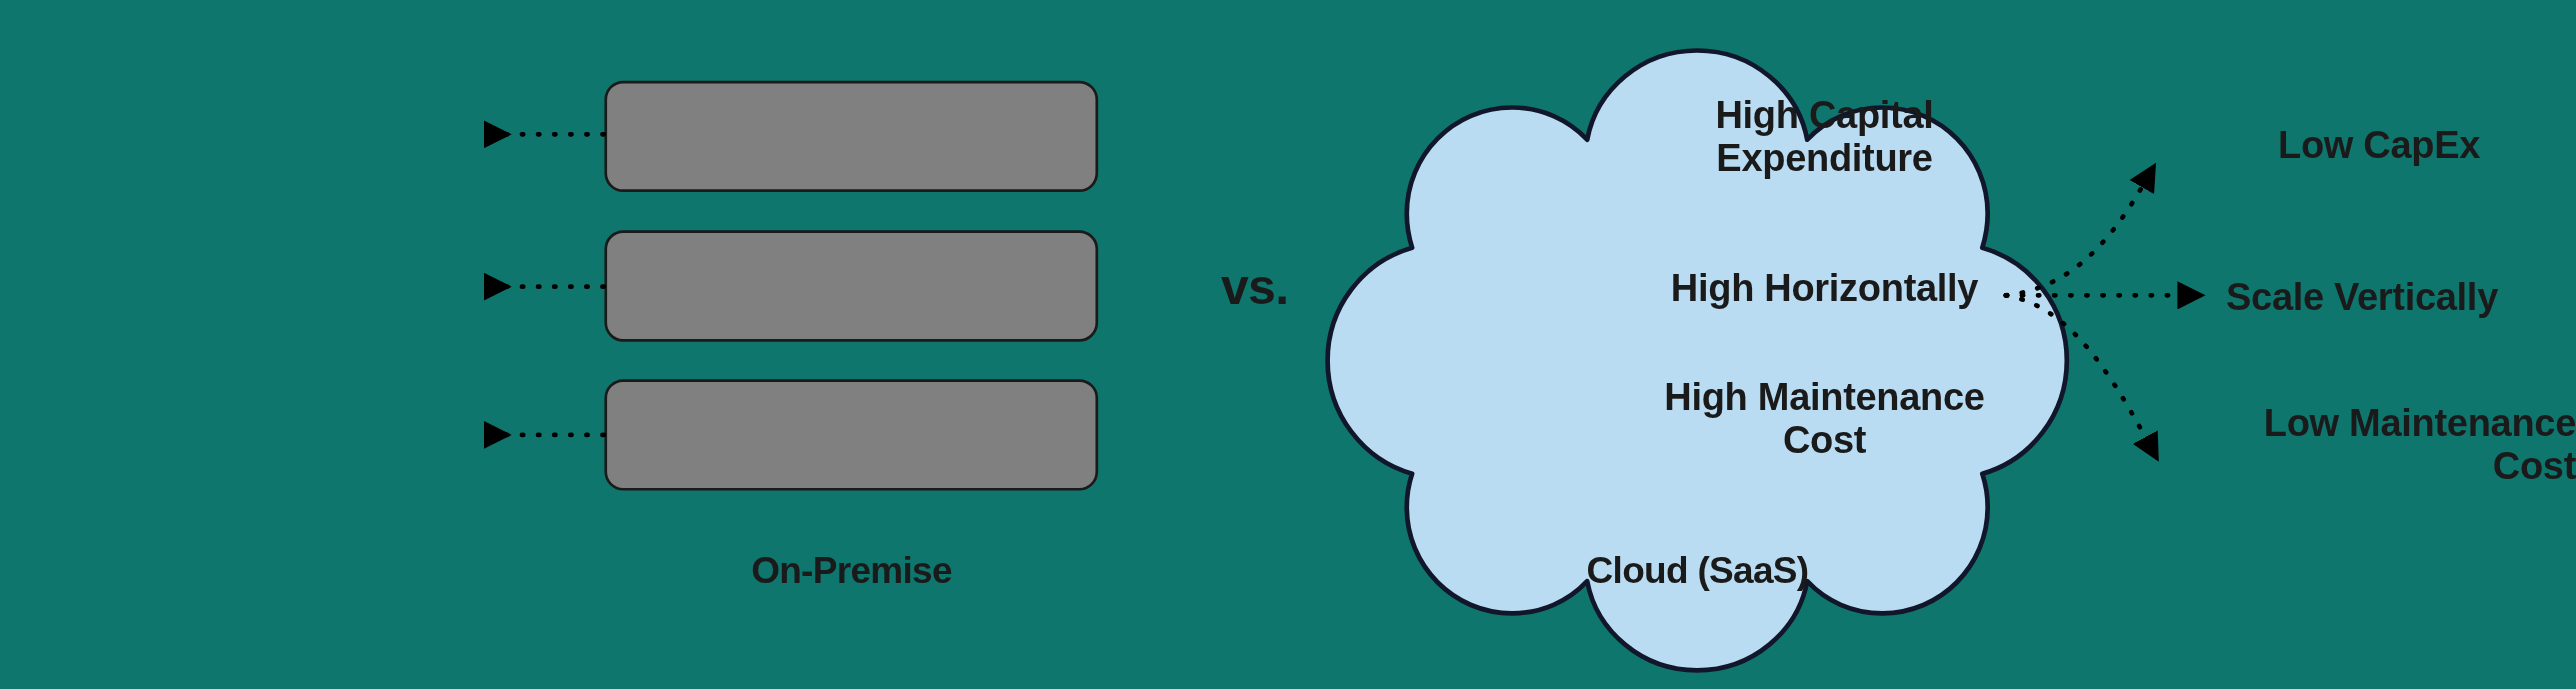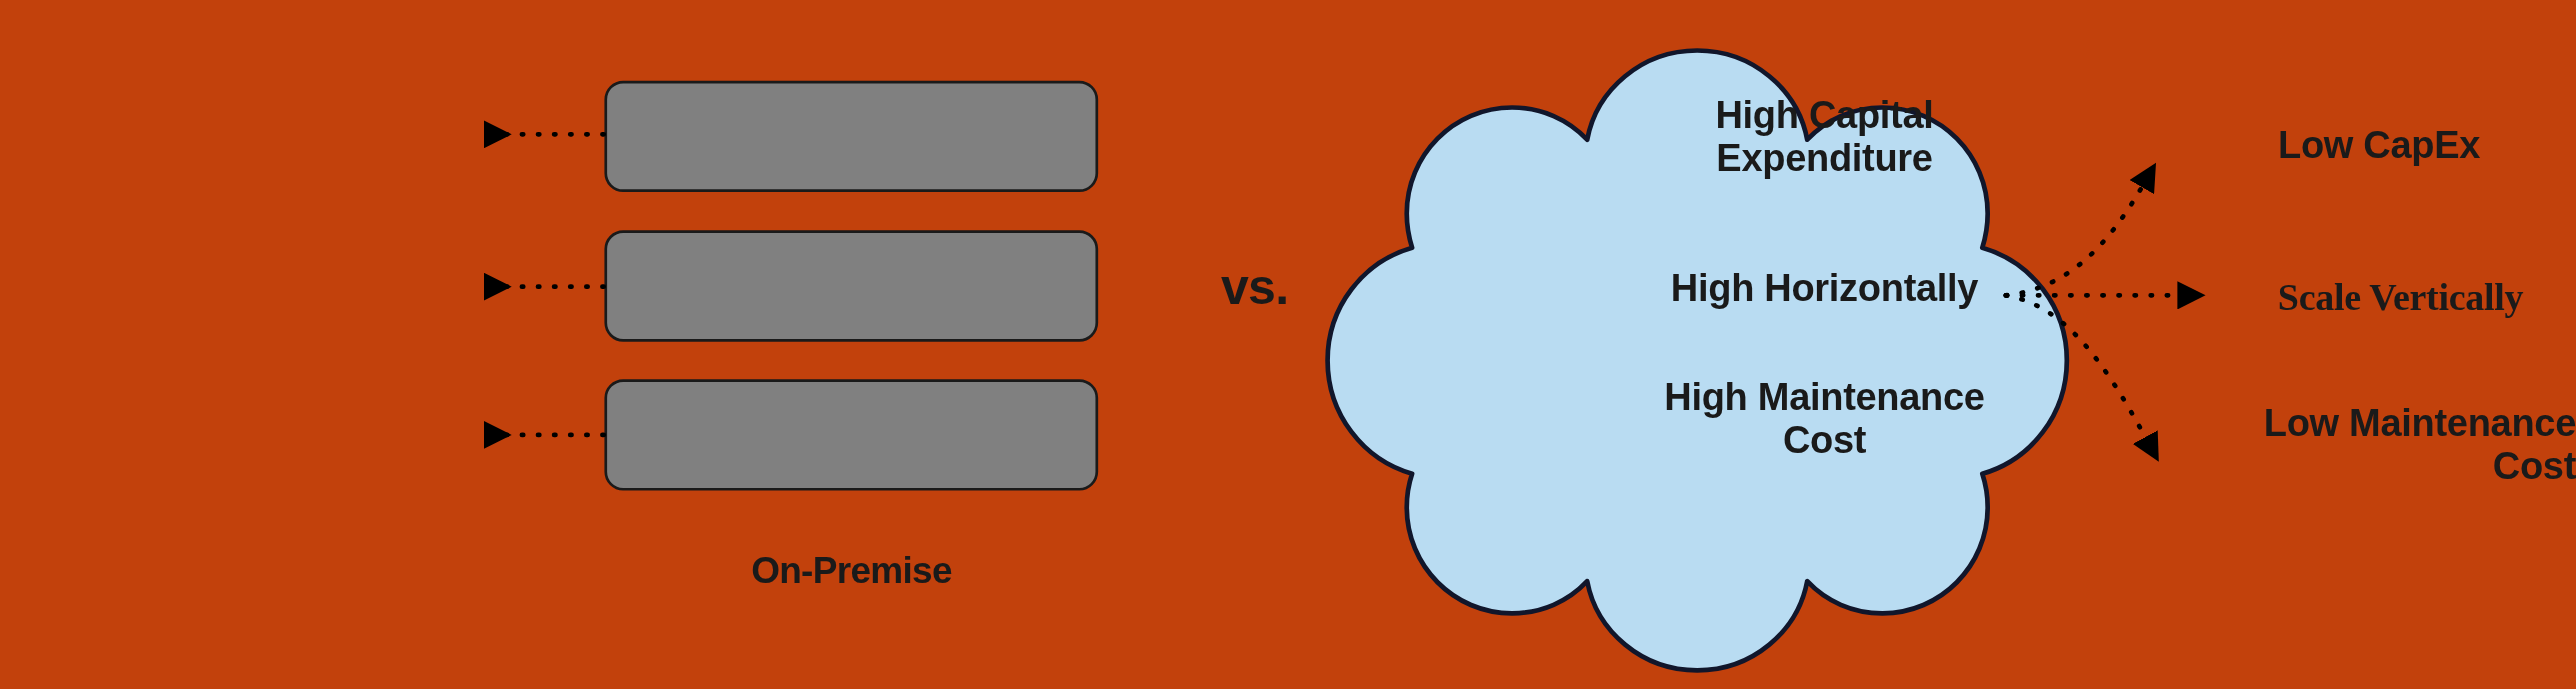--- a/index.html
+++ b/index.html
@@ -9,21 +9,21 @@
     background: #ffffff;
   }
   body {
     font-family: "Liberation Sans", sans-serif;
     color: #1a1a1a;
   }
   #canvas {
     position: relative;
     width: 2576px;
     height: 690px;
-    background: #c2410c;
+    background: #0f766e;
     overflow: hidden;
   }
   #diagram-svg {
     position: absolute;
     top: 0;
     left: 0;
     width: 2576px;
     height: 690px;
   }
   .label {
@@ -126,24 +126,25 @@
   <div class="label side-label left-label" style="top: 94px;">High Capital
 Expenditure</div>
 
   <div class="label side-label left-label" style="top: 267px;">High Horizontally</div>
 
   <div class="label side-label left-label" style="top: 376px;">High Maintenance
 Cost</div>
 
   <div class="label side-label right-label" style="top: 124px; text-align: left; left: 2254px; width: 315px; margin-left: 24px;">Low CapEx</div>
 
-  <div class="label side-label right-label" style="top: 276px; text-align: center; left: 2226px; width: 349px; font-family: Liberation Serif, serif;">Scale Vertically</div>
+  <div class="label side-label right-label" style="top: 276px; text-align: left; left: 2226px; width: 349px;">Scale Vertically</div>
 
   <div class="label side-label right-label" style="top: 402px; text-align: right; left: 2187px; width: 389px;">Low Maintenance
 Cost</div>
 
   <div class="vs-label" style="left: 1221px; top: 258px;">vs.</div>
 
   <div class="label title-label" style="left: 606px; top: 550px; width: 491px;">On-Premise</div>
 
+  <div class="label title-label" style="left: 1452px; top: 550px; width: 491px;">Cloud (SaaS)</div>
 
 </div>
 
 
 </body></html>

